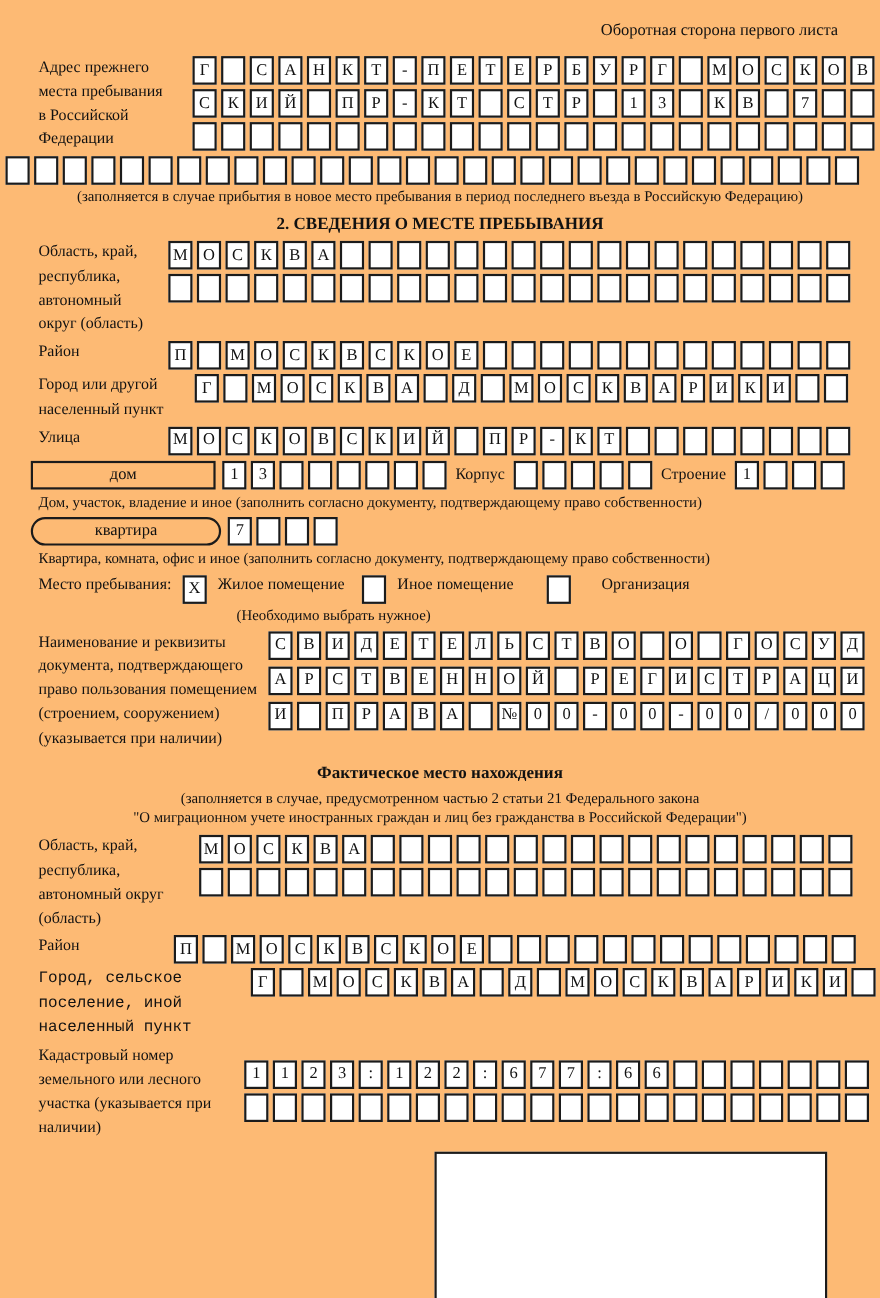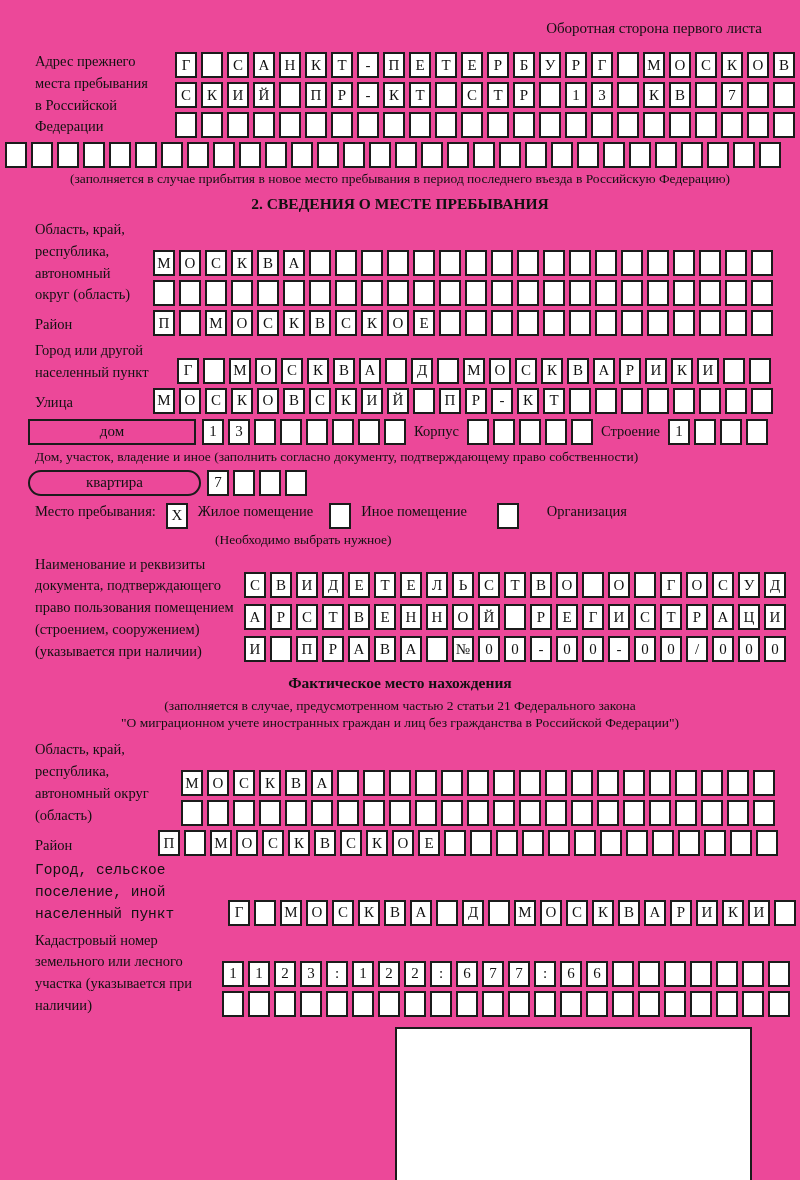--- a/index.html
+++ b/index.html
@@ -1,33 +1,33 @@
 <!DOCTYPE html>
 <html><head>
 <meta charset="utf-8">
 <style>
   html,body{margin:0;padding:0;background:#fff;}
   .page{
     position:relative;
     width:800px;height:1180px;
     margin:0 auto;
-    background:#ec4899;
+    background:#fdba74;
     font-family:"Liberation Serif","DejaVu Serif",serif;
     color:#111;
     overflow:hidden;
   }
   .right-note{
     text-align:right;
     padding:20px 38px 0 0;
     font-size:15px;
   }
   
   .lblock{
     display:flex;
-    align-items:flex-end;
+    align-items:flex-start;
     padding-left:35px;
     margin-top:4px;
   }
   .lbl{
     font-size:14.5px;
     line-height:1.5;
     flex:0 0 auto;
   }
   .w120{width:120px;margin-right:20px;}
   .w112{width:112px;margin-right:6px;}
@@ -419,20 +419,21 @@
 
   <div class="houserow">
     <div class="widebox wb215">квартира</div>
     <div class="boxes">
         <span class="cell">7</span>
         <span class="cell"></span>
         <span class="cell"></span>
         <span class="cell"></span>
       </div>
   </div>
+  <div class="lnote">Квартира, комната, офис и иное (заполнить согласно документу, подтверждающему право собственности)</div>
 
   <div class="stayrow">
     <span class="slabel">Место пребывания:</span>
     <span class="cell">X</span>
     <span class="opt">Жилое помещение</span>
     <span class="cell"></span>
     <span class="opt">Иное помещение</span>
     <span class="cell" style="margin-left:14px;"></span>
     <span class="opt" style="margin-left:24px;">Организация</span>
   </div>

